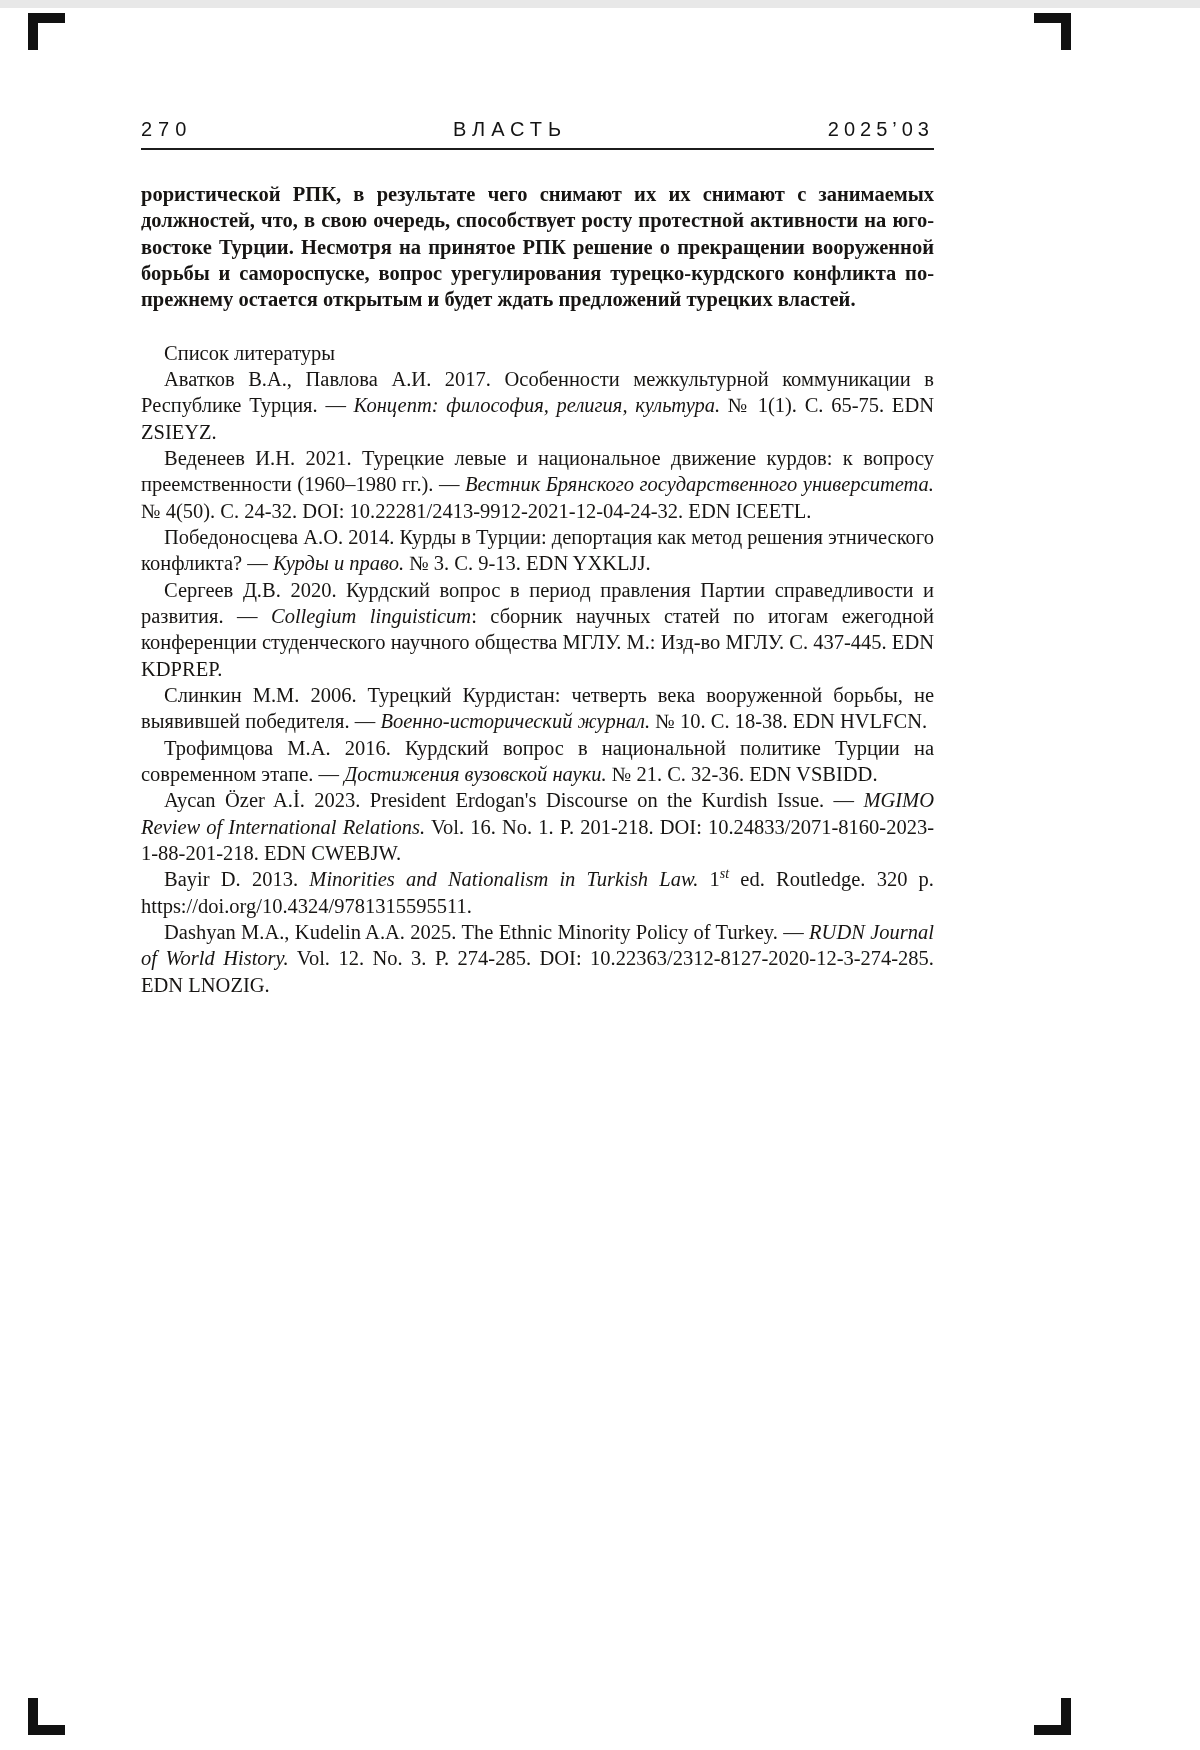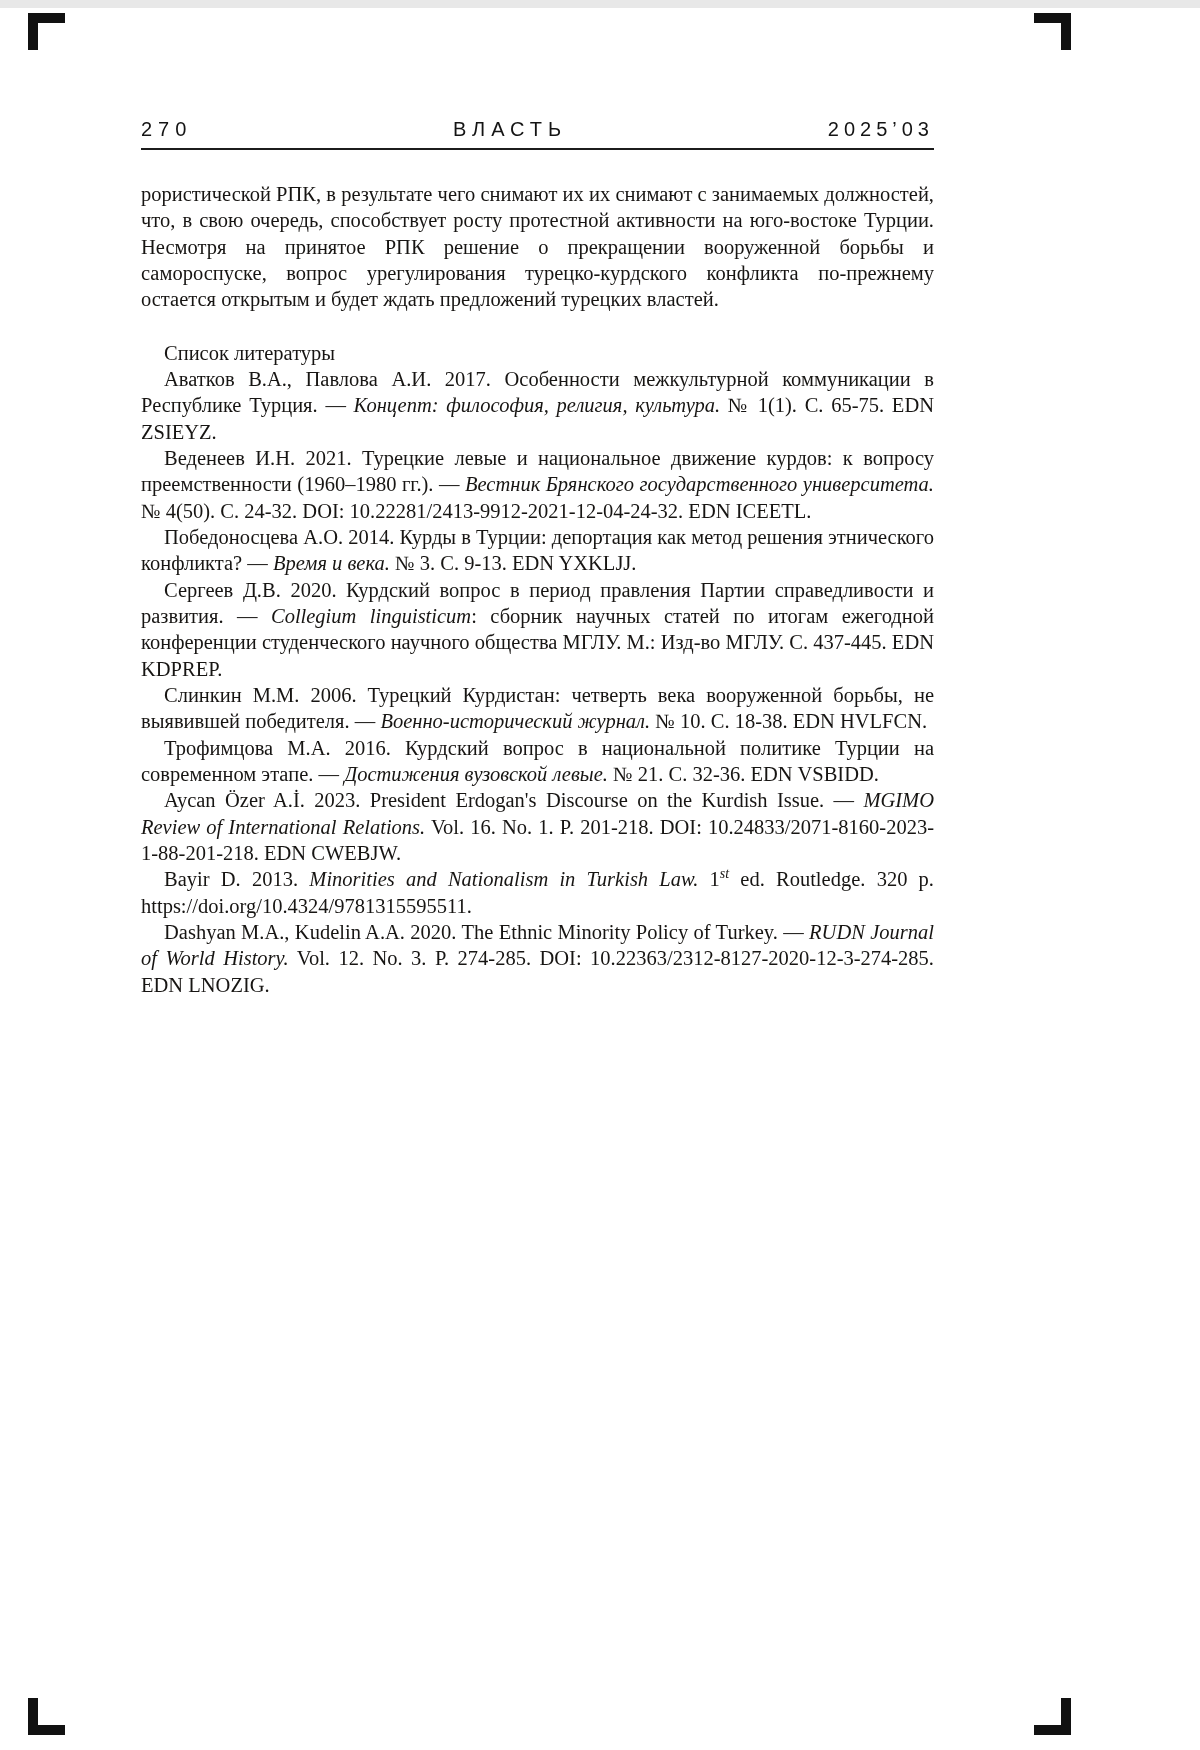--- a/index.html
+++ b/index.html
@@ -52,21 +52,21 @@
     border-bottom: 2px solid #1c1c1c;
     height: 0;
   }
   .body-text {
     margin-top: 31px;
     font-size: 20.5px;
     line-height: 1.285;
     text-align: justify;
   }
   .body-text p { margin: 0; }
-  .lead-par { text-indent: 0; }
+  .lead-par { text-indent: 0; font-weight: bold; }
   .bib-title {
     font-weight: normal;
     text-indent: 23px;
     margin-top: 27px !important;
   }
   .ref { text-indent: 23px; }
   .ref em { font-style: italic; }
   .ref sup { font-size: 0.68em; line-height: 0; font-style: italic; }
 </style>
 </head>
@@ -88,25 +88,25 @@
     </div>
 
     <div class="head-rule"></div>
 
     <div class="body-text">
       <p class="lead-par">рористической РПК, в результате чего снимают их их снимают с занимаемых должностей, что, в свою очередь, способствует росту протестной активности на юго-востоке Турции. Несмотря на принятое РПК решение о прекращении вооруженной борьбы и самороспуске, вопрос урегулирования турецко-курдского конфликта по-прежнему остается открытым и будет ждать предложений турецких властей.</p>
       <p class="bib-title">Список литературы</p>
       <div>
           <p class="ref"><span>Аватков В.А., Павлова А.И. 2017. Особенности межкультурной коммуникации в Республике Турция. — </span><em>Концепт: философия, религия, культура.</em><span> № 1(1). С. 65-75. EDN ZSIEYZ.</span></p>
           <p class="ref"><span>Веденеев И.Н. 2021. Турецкие левые и национальное движение курдов: к вопросу преемственности (1960–1980 гг.). — </span><em>Вестник Брянского государственного университета.</em><span> № 4(50). С. 24-32. DOI: 10.22281/2413-9912-2021-12-04-24-32. EDN ICEETL.</span></p>
-          <p class="ref"><span>Победоносцева А.О. 2014. Курды в Турции: депортация как метод решения этнического конфликта? — </span><em>Время и века.</em><span> № 3. С. 9-13. EDN YXKLJJ.</span></p>
+          <p class="ref"><span>Победоносцева А.О. 2014. Курды в Турции: депортация как метод решения этнического конфликта? — </span><em>Курды и право.</em><span> № 3. С. 9-13. EDN YXKLJJ.</span></p>
           <p class="ref"><span>Сергеев Д.В. 2020. Курдский вопрос в период правления Партии справедливости и развития. — </span><em>Collegium linguisticum</em><span>: сборник научных статей по итогам ежегодной конференции студенческого научного общества МГЛУ. М.: Изд-во МГЛУ. С. 437-445. EDN KDPREP.</span></p>
           <p class="ref"><span>Слинкин М.М. 2006. Турецкий Курдистан: четверть века вооруженной борьбы, не выявившей победителя. — </span><em>Военно-исторический журнал.</em><span> № 10. С. 18-38. EDN HVLFCN.</span></p>
-          <p class="ref"><span>Трофимцова М.А. 2016. Курдский вопрос в национальной политике Турции на современном этапе. — </span><em>Достижения вузовской левые.</em><span> № 21. С. 32-36. EDN VSBIDD.</span></p>
+          <p class="ref"><span>Трофимцова М.А. 2016. Курдский вопрос в национальной политике Турции на современном этапе. — </span><em>Достижения вузовской науки.</em><span> № 21. С. 32-36. EDN VSBIDD.</span></p>
           <p class="ref"><span>Aycan Özer A.İ. 2023. President Erdogan's Discourse on the Kurdish Issue. — </span><em>MGIMO Review of International Relations.</em><span> Vol. 16. No. 1. P. 201-218. DOI: 10.24833/2071-8160-2023-1-88-201-218. EDN CWEBJW.</span></p>
           <p class="ref"><span>Bayir D. 2013. </span><em>Minorities and Nationalism in Turkish Law.</em><span> 1</span><sup>st</sup><span> ed. Routledge. 320 p. https://doi.org/10.4324/9781315595511.</span></p>
-          <p class="ref"><span>Dashyan M.A., Kudelin A.A. 2020. The Ethnic Minority Policy of Turkey. — </span><em>RUDN Journal of World History.</em><span> Vol. 12. No. 3. P. 274-285. DOI: 10.22363/2312-8127-2020-12-3-274-285. EDN LNOZIG.</span></p>
+          <p class="ref"><span>Dashyan M.A., Kudelin A.A. 2025. The Ethnic Minority Policy of Turkey. — </span><em>RUDN Journal of World History.</em><span> Vol. 12. No. 3. P. 274-285. DOI: 10.22363/2312-8127-2020-12-3-274-285. EDN LNOZIG.</span></p>
         </div>
     </div>
 
   </div>
 
 </div>
 
 </body></html>

